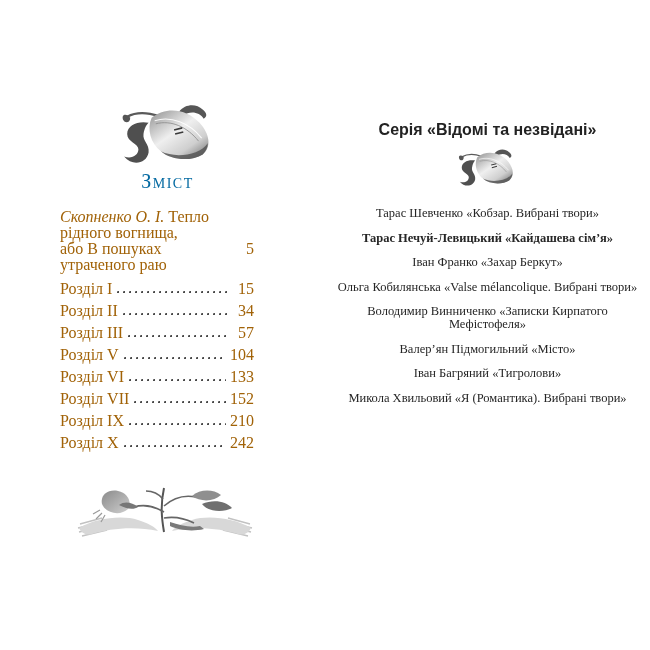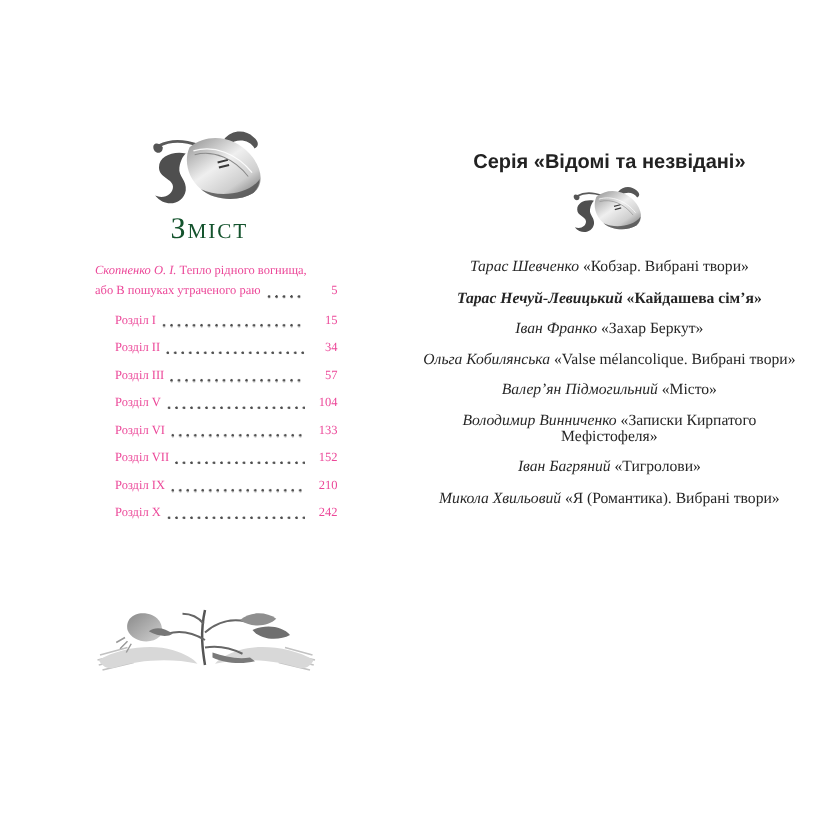--- a/index.html
+++ b/index.html
@@ -8,47 +8,47 @@
     font-family:"Liberation Serif","DejaVu Serif",serif;color:#262626;
   }
   .page{position:absolute;top:0;height:650px;background:#fff;}
   #left-page{left:0;width:325px;}
   #right-page{left:325px;width:325px;}
 
   
   .bandura-lg{position:absolute;left:118px;top:96px;width:102px;height:74px;}
   .left-title{
     position:absolute;left:45px;top:170px;width:245px;text-align:center;
-    font-size:24px;font-variant:small-caps;letter-spacing:1.5px;color:#14532d;
+    font-size:20px;font-variant:small-caps;letter-spacing:1.5px;color:#0369a1;
   }
-  .toc{position:absolute;left:76px;top:209px;width:194px;font-size:10px;color:#ec4899;}
+  .toc{position:absolute;left:60px;top:209px;width:194px;font-size:16px;color:#a16207;}
   .toc .it{font-style:italic;}
   .toc-intro{margin-bottom:9px;line-height:16px;}
   .toc-line{display:flex;align-items:baseline;}
-  .toc-row{display:flex;align-items:flex-start;line-height:14px;margin-bottom:8px;margin-left:16px;}
+  .toc-row{display:flex;align-items:flex-start;line-height:14px;margin-bottom:8px;}
   .leader{
     flex:1;align-self:stretch;margin:0 4px 0 5px;
     background:radial-gradient(circle at 1.2px 1.2px,#4a4a4a 0.9px,rgba(0,0,0,0) 1.2px) left bottom 2.5px / 6px 3px repeat-x;
   }
   .pg{min-width:22px;text-align:right;}
   .ornament{position:absolute;left:72px;top:482px;width:186px;height:64px;}
 
   
   .series-title{
     position:absolute;left:0;top:121px;width:325px;text-align:center;
     font-family:"Liberation Sans","DejaVu Sans",sans-serif;font-weight:700;
     font-size:16px;color:#222;
   }
   .bandura-sm{position:absolute;left:131px;top:142px;width:64px;height:50px;}
   .book-list{
     position:absolute;left:8px;top:207px;width:309px;margin:0;padding:0;list-style:none;
     text-align:center;font-size:12.5px;color:#262626;
   }
   .book-list li{line-height:13px;margin-bottom:11.5px;}
-  .book-author{font-style:italic;}
+  .book-author{}
   .emph{font-weight:700;}
 </style>
 </head>
 <body>
 
 <div class="page" id="left-page">
 
   <svg class="bandura-lg" viewBox="0 0 100 72" aria-hidden="true">
     <defs>
       <linearGradient id="bodyGrad" x1="0.1" y1="0" x2="0.95" y2="1">
@@ -160,18 +160,18 @@
 
   <svg class="bandura-sm" viewBox="0 0 100 72" aria-hidden="true">
     <use href="#bandura-shape"></use>
   </svg>
 
   <ul class="book-list">
     <li><span class="book-author">Тарас Шевченко</span> <span>«Кобзар. Вибрані твори»</span></li>
     <li class="emph"><span class="book-author">Тарас Нечуй-Левицький</span> <span>«Кайдашева сім’я»</span></li>
     <li><span class="book-author">Іван Франко</span> <span>«Захар Беркут»</span></li>
     <li><span class="book-author">Ольга Кобилянська</span> <span>«Valse mélancolique. Вибрані твори»</span></li>
+    <li><span class="book-author">Володимир Винниченко</span> <span>«Записки Кирпатого Мефістофеля»</span></li>
     <li><span class="book-author">Валер’ян Підмогильний</span> <span>«Місто»</span></li>
-    <li><span class="book-author">Володимир Винниченко</span> <span>«Записки Кирпатого Мефістофеля»</span></li>
     <li><span class="book-author">Іван Багряний</span> <span>«Тигролови»</span></li>
     <li><span class="book-author">Микола Хвильовий</span> <span>«Я (Романтика). Вибрані твори»</span></li>
   </ul>
 </div>
 
 </body></html>

